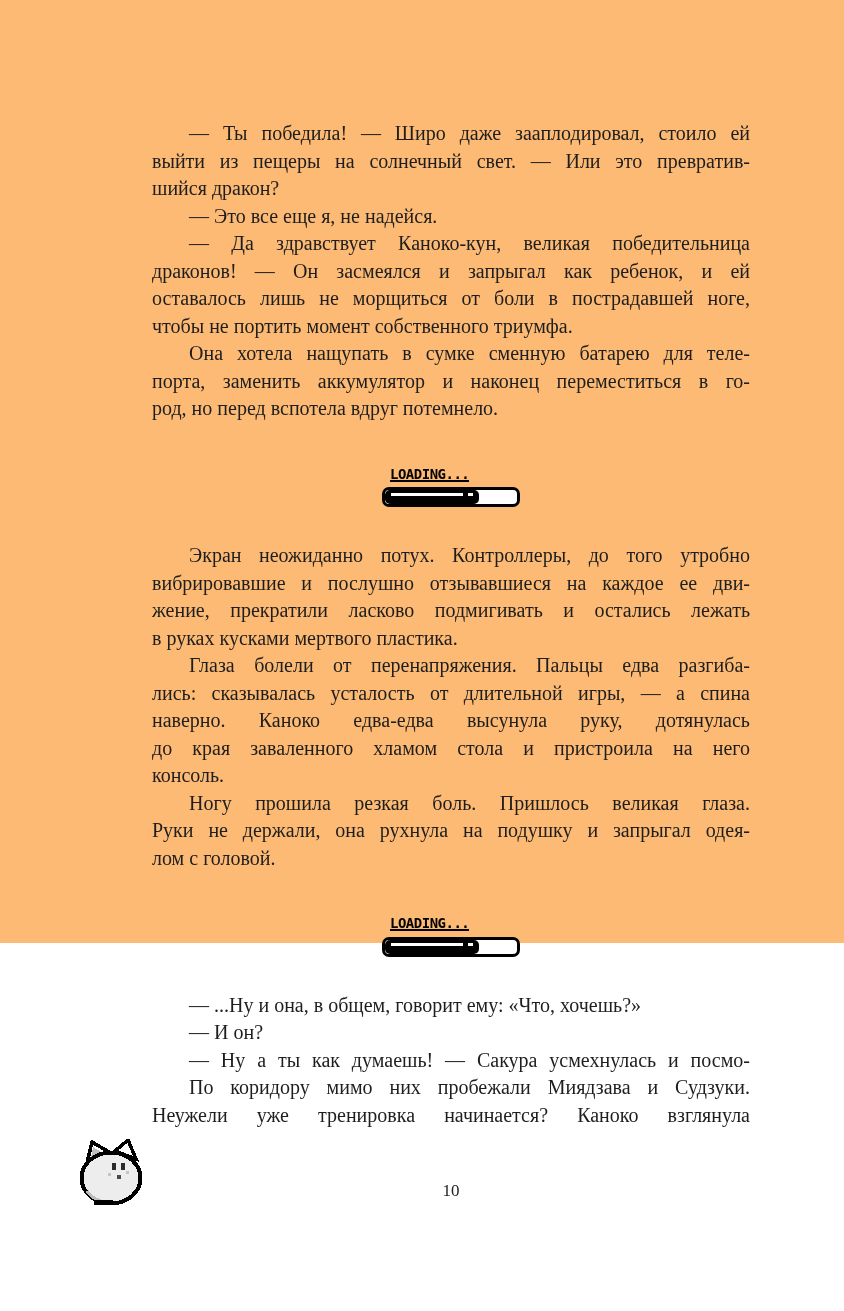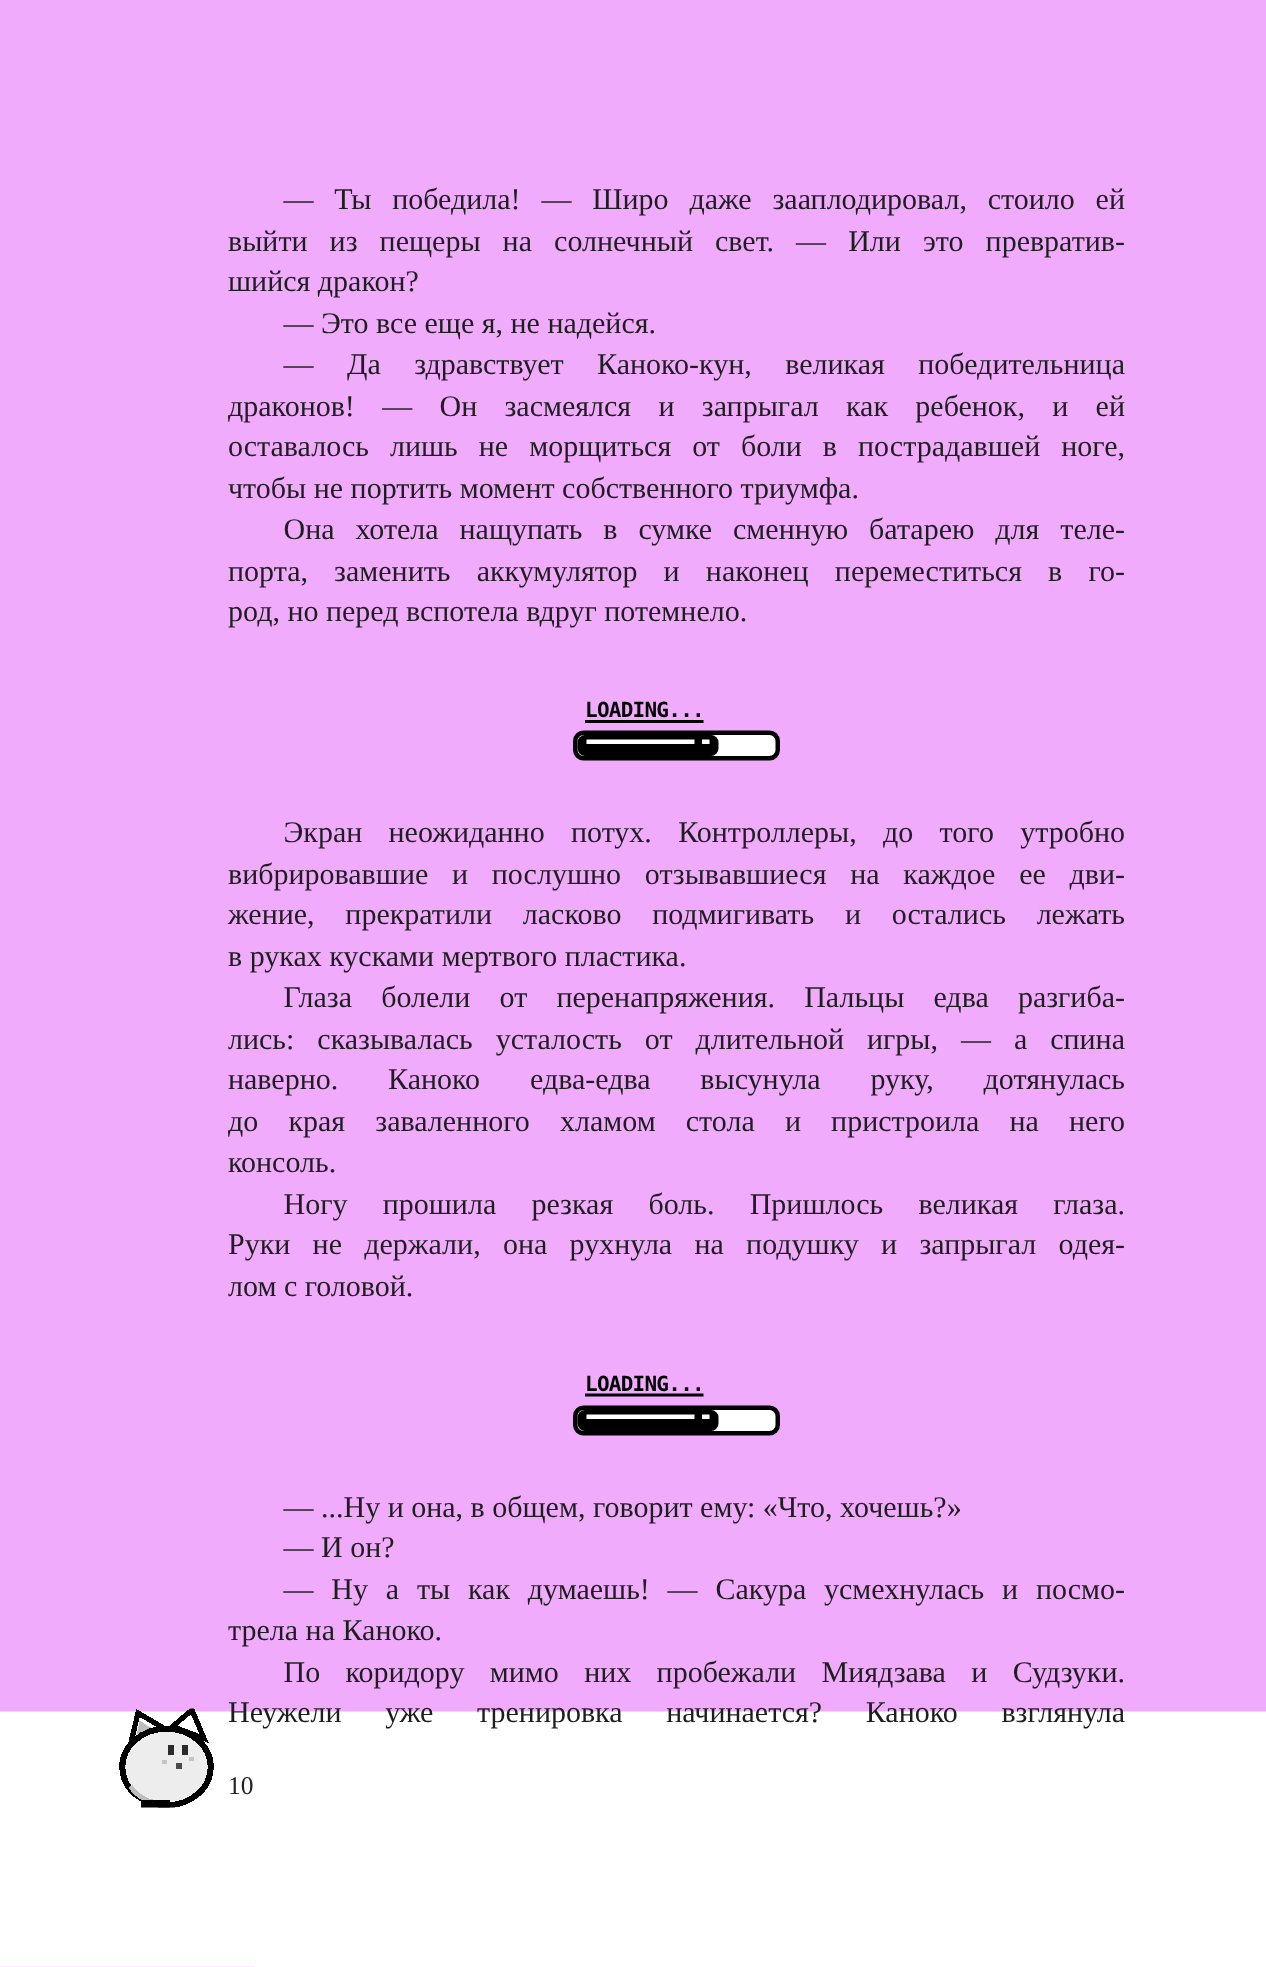--- a/index.html
+++ b/index.html
@@ -3,22 +3,22 @@
 <meta charset="utf-8">
 <style>
   html, body {
     margin: 0; padding: 0;
     width: 844px; height: 1311px;
     background: #ffffff;
     overflow: hidden;
   }
   .page {
     position: relative;
-    width: 844px; height: 1141px;
-    background: #f0abfc;
+    width: 844px; height: 943px;
+    background: #fdba74;
     font-family: "Liberation Serif", serif;
     color: #1e1e1e;
   }
   .text-column {
     position: absolute;
     left: 152px; top: 120px;
     width: 598px;
     font-size: 20px;
     line-height: 27.5px;
   }
@@ -80,21 +80,21 @@
   
   .cat-icon {
     position: absolute;
     left: 79px; top: 1139px;
     width: 64px; height: 66px;
   }
   .page-number {
     position: absolute;
     left: 152px; top: 1181px;
     width: 598px;
-    text-align: left;
+    text-align: center;
     font-size: 17px;
     color: #222;
   }
 </style>
 </head>
 <body>
 
 <div class="page">
 
   <main class="text-column" id="text-column">
@@ -154,21 +154,20 @@
       </div>
     </div>
   <div class="para">
         <div class="line indent end">— ...Ну и она, в общем, говорит ему: «Что, хочешь?»</div>
       </div>
       <div class="para">
         <div class="line indent end">— И он?</div>
       </div>
       <div class="para">
         <div class="line indent">— Ну а ты как думаешь! — Сакура усмехнулась и посмо-</div>
-        <div class="line end">трела на Каноко.</div>
       </div>
       <div class="para">
         <div class="line indent">По коридору мимо них пробежали Миядзава и Судзуки.</div>
         <div class="line">Неужели уже тренировка начинается? Каноко взглянула</div>
       </div>
     </main>
 
   <svg class="cat-icon" viewBox="0 0 64 66" shape-rendering="crispEdges" aria-hidden="true">
 
     <polygon points="8,24 13,3 30,13" fill="#ffffff" stroke="#000000" stroke-width="3.5"></polygon>

